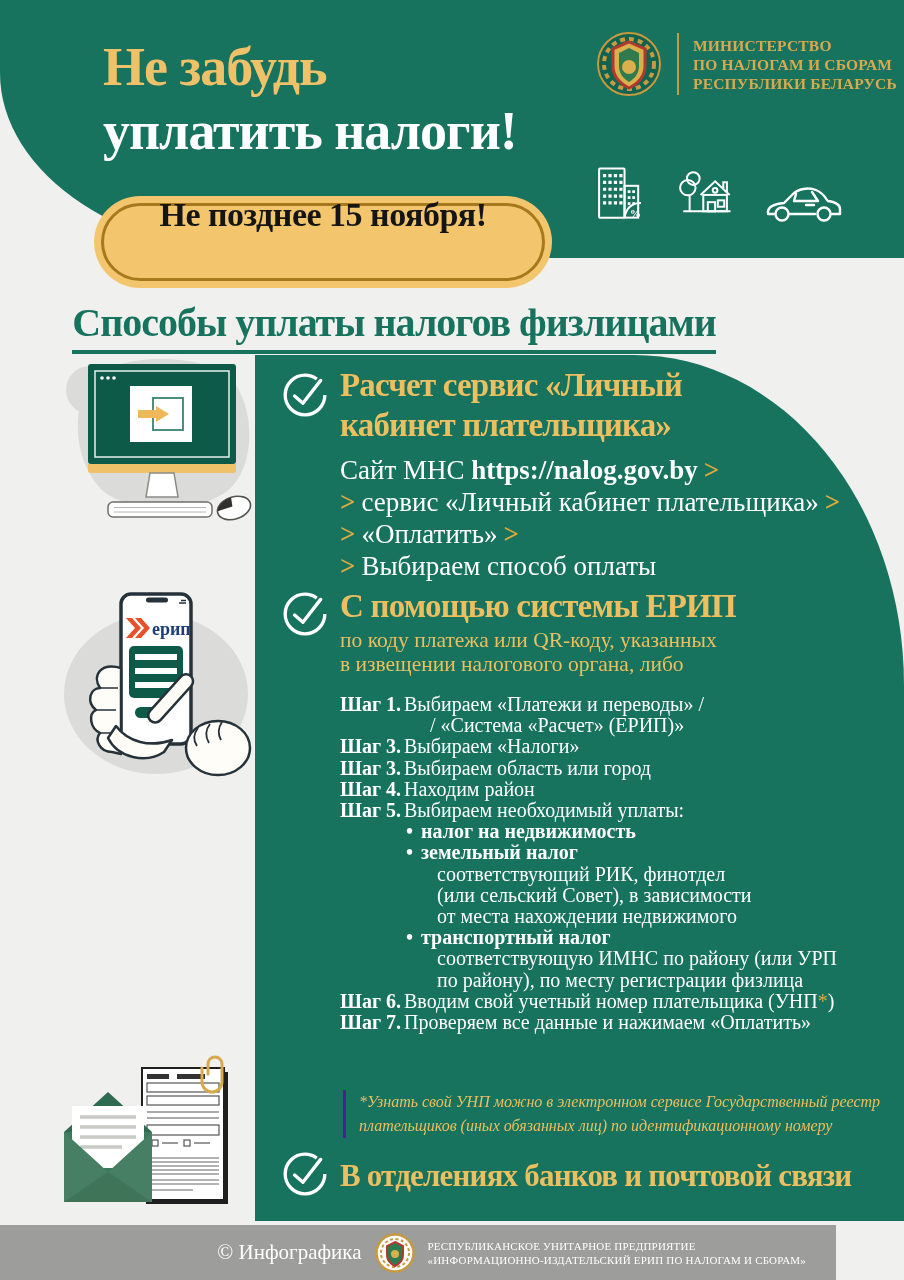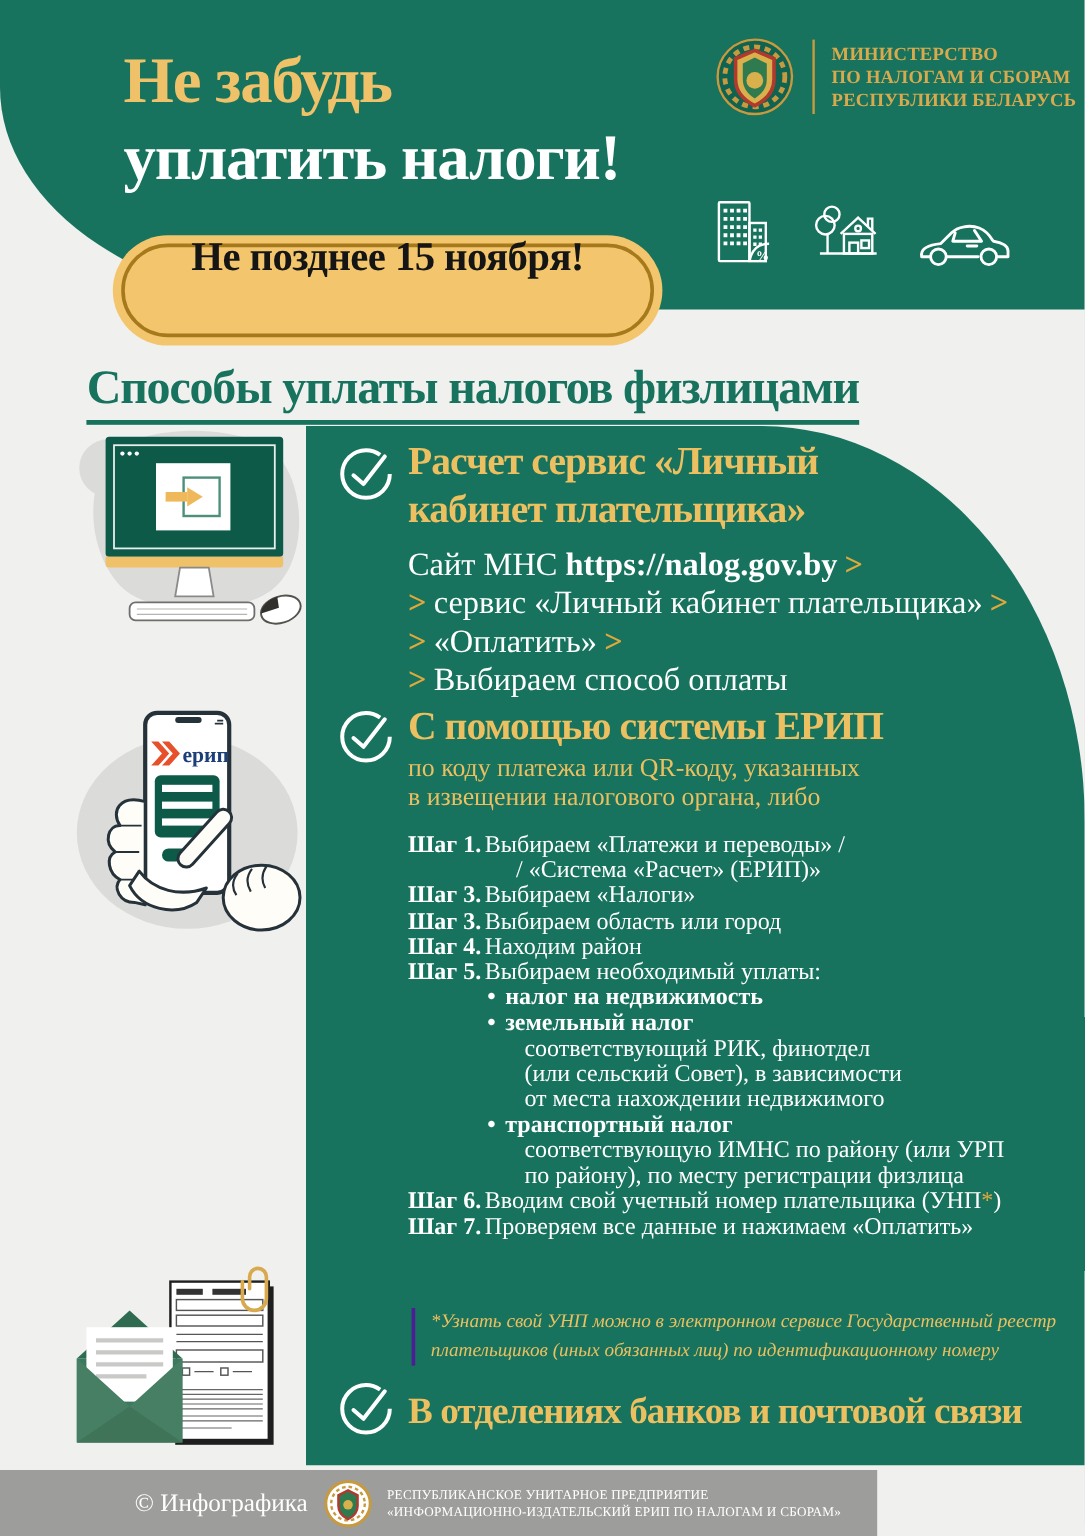--- a/index.html
+++ b/index.html
@@ -43,21 +43,21 @@
   .cont-line{padding-left:90px;}
   .bullet-line{padding-left:66px;font-weight:bold;}
   .bullet-line .dot{margin-right:8px;font-weight:bold;}
   .desc-line{padding-left:97px;}
   .star{color:#DFA93C;}
   .footnote{position:absolute;left:88px;top:735px;border-left:3px solid #4c1d95;padding-left:13px;
             color:#ECBF60;font-size:16px;line-height:24px;font-style:italic;}
   .m3-heading{position:absolute;left:85px;top:803px;color:#ECBF60;font-weight:bold;font-size:31px;letter-spacing:-0.8px;}
 
   
-  .footer{position:absolute;left:0;top:1225px;width:731px;height:55px;background:#9D9D9B;
+  .footer{position:absolute;left:0;top:1225px;width:836px;height:55px;background:#9D9D9B;
           display:flex;align-items:center;justify-content:flex-end;padding-right:30px;box-sizing:border-box;gap:13px;}
   .f-copy{color:#ffffff;font-size:21px;}
   .f-org{color:#ffffff;font-size:11px;line-height:14px;letter-spacing:.2px;}
 
   
   .illo{position:absolute;}
 </style>
 </head>
 <body>
 

